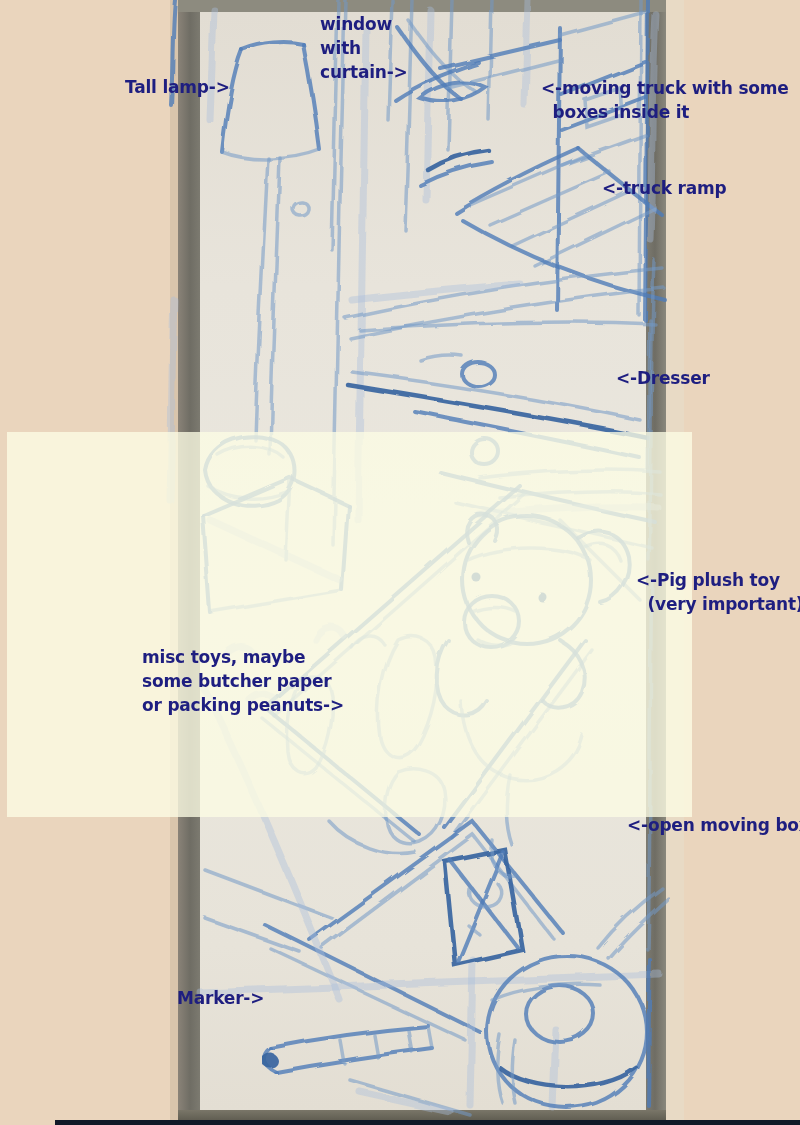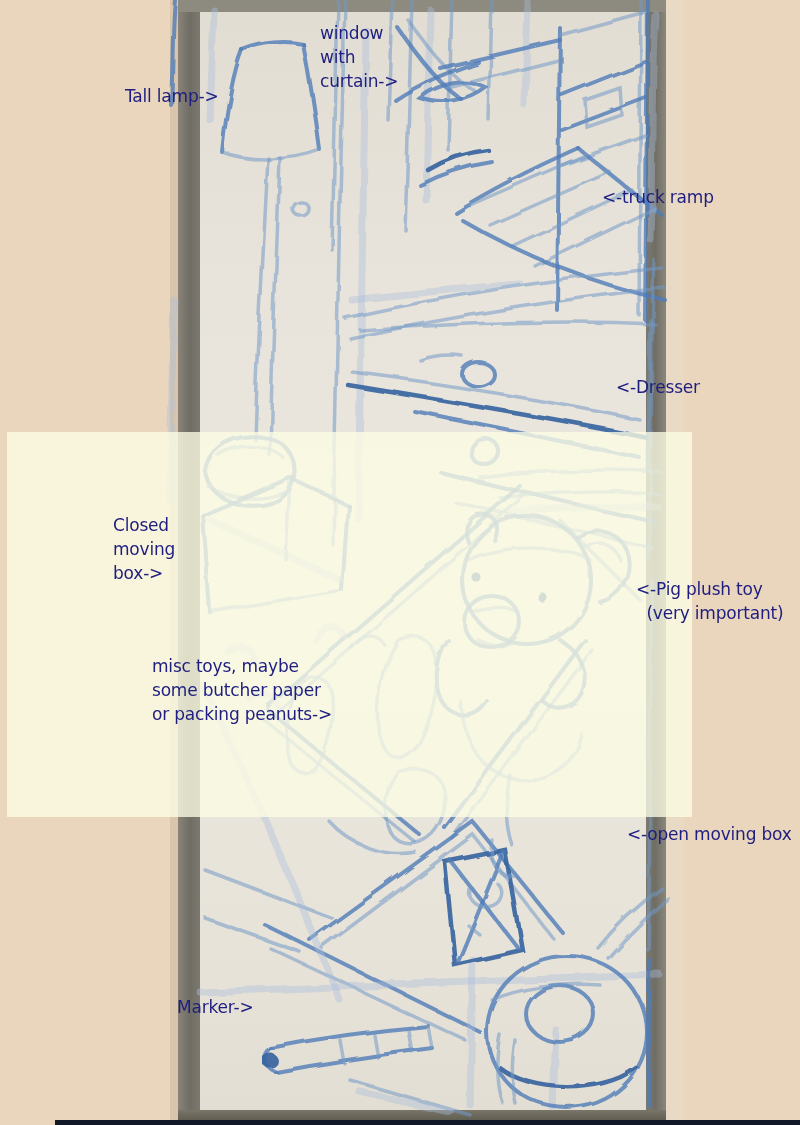--- a/index.html
+++ b/index.html
@@ -16,22 +16,22 @@
   .frame-bottom{position:absolute;left:178px;top:1110px;width:488px;height:12px;
                background:linear-gradient(180deg,#7a7668,#5c594e);}
   .paper{position:absolute;left:200px;top:12px;width:446px;height:1098px;
          background:linear-gradient(180deg,#e2ddd3 0%,#e8e4db 25%,#eae7de 55%,#e7e3d9 85%,#e3ded3 100%);}
   #sketch-svg{position:absolute;left:0;top:0;}
   
   .highlight-band{position:absolute;left:7px;top:432px;width:685px;height:385px;
                   background:rgba(253,252,228,0.78);}
   .bottom-strip{position:absolute;left:55px;top:1120px;width:745px;height:5px;background:#111827;}
   
-  .label{position:absolute;font-size:17px;line-height:24px;font-weight:normal;
-         color:#1e1e80;white-space:pre;letter-spacing:-0.2px;margin-top:9px;}
+  .label{position:absolute;font-size:17px;line-height:24px;font-weight:bold;
+         color:#1e1e80;white-space:pre;letter-spacing:-0.2px;}
   
   .s1{stroke:#4f7cb8;stroke-width:4;opacity:.8;fill:none;stroke-linecap:round;}
   .s2{stroke:#7299c6;stroke-width:3.5;opacity:.55;fill:none;stroke-linecap:round;}
   .s3{stroke:#a9bedb;stroke-width:7;opacity:.4;fill:none;stroke-linecap:round;}
   .sd{stroke:#35639f;stroke-width:4.5;opacity:.9;fill:none;stroke-linecap:round;}
 </style>
 </head>
 <body>
 
 <div id="canvas">
@@ -227,26 +227,25 @@
   </svg>
 
   <div class="highlight-band"></div>
 
   <div class="bottom-strip"></div>
 
   <div class="label" style="left:125px;top:75px">Tall lamp-&gt;</div>
   <div class="label" style="left:320px;top:12px">window
 with
 curtain-&gt;</div>
+  <div class="label" style="left:541px;top:76px">&lt;-moving truck with some
+  boxes inside it</div>
   <div class="label" style="left:602px;top:176px">&lt;-truck ramp</div>
   <div class="label" style="left:616px;top:366px">&lt;-Dresser</div>
-  <div class="label" style="left:113px;top:504px">Closed
-moving
-box-&gt;</div>
   <div class="label" style="left:636px;top:568px">&lt;-Pig plush toy
   (very important)</div>
-  <div class="label" style="left:152px;top:645px">misc toys, maybe
+  <div class="label" style="left:142px;top:645px">misc toys, maybe
 some butcher paper
 or packing peanuts-&gt;</div>
   <div class="label" style="left:627px;top:813px">&lt;-open moving box</div>
   <div class="label" style="left:177px;top:986px">Marker-&gt;</div>
 
 </div>
 
 </body></html>

